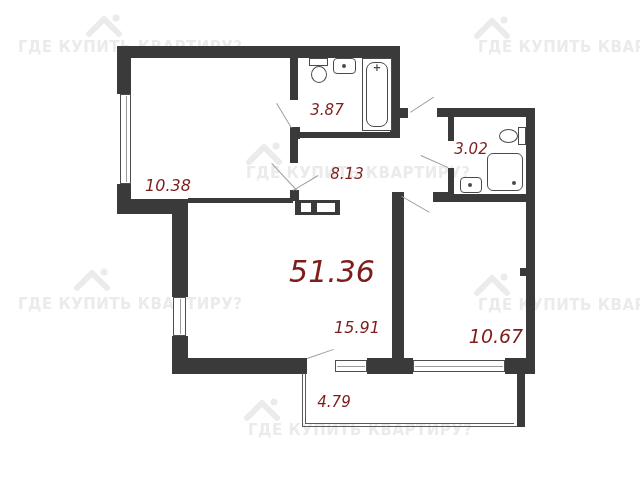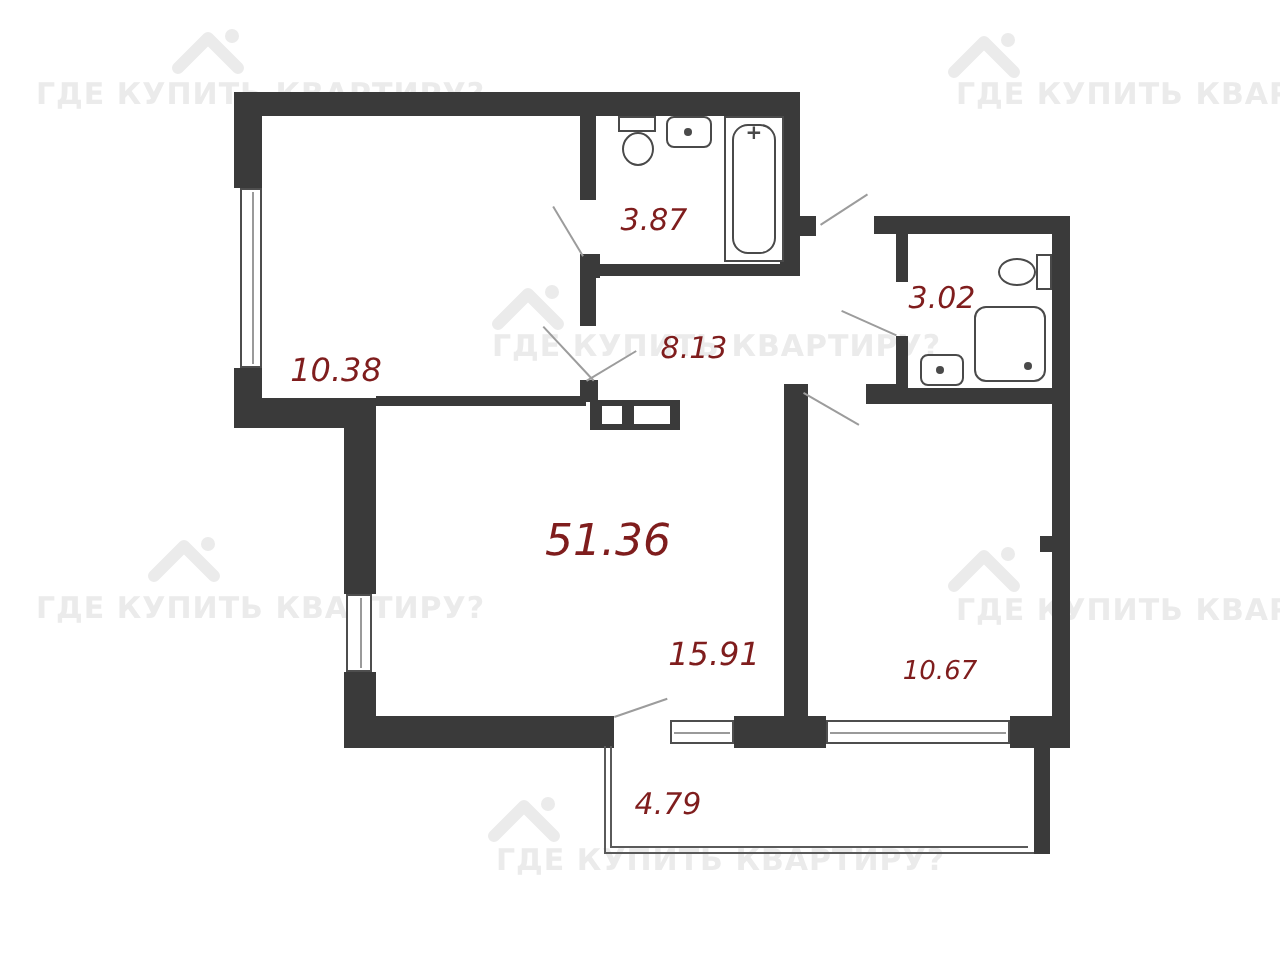--- a/index.html
+++ b/index.html
@@ -122,18 +122,18 @@
   <div class="dot" style="left:468px;top:183px"></div>
 
   <div class="wall" style="left:295px;top:200px;width:45px;height:15px;z-index:3"></div>
   <div class="cell" style="left:301px;top:203px;width:10px;height:9px"></div>
   <div class="cell" style="left:317px;top:203px;width:18px;height:9px"></div>
 
   <div class="lbl" style="left:168px;top:185px;font-size:16px">10.38</div>
   <div class="lbl" style="left:327px;top:110px;font-size:15px">3.87</div>
   <div class="lbl" style="left:347px;top:174px;font-size:15px">8.13</div>
   <div class="lbl" style="left:471px;top:149px;font-size:15px">3.02</div>
-  <div class="lbl" style="left:304px;top:271px;font-size:22px">51.36</div>
+  <div class="lbl" style="left:332px;top:271px;font-size:30px">51.36</div>
   <div class="lbl" style="left:357px;top:327px;font-size:16px">15.91</div>
-  <div class="lbl" style="left:470px;top:336px;font-size:13px">10.67</div>
+  <div class="lbl" style="left:496px;top:336px;font-size:19px">10.67</div>
   <div class="lbl" style="left:334px;top:402px;font-size:15px">4.79</div>
 
 </div>
 
 </body></html>

